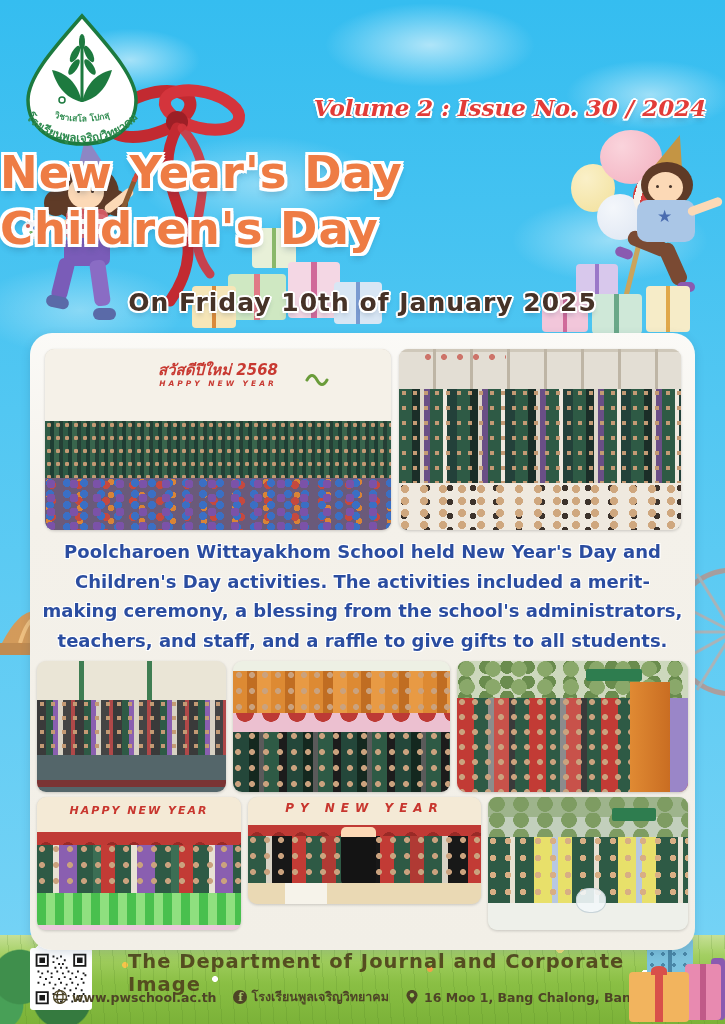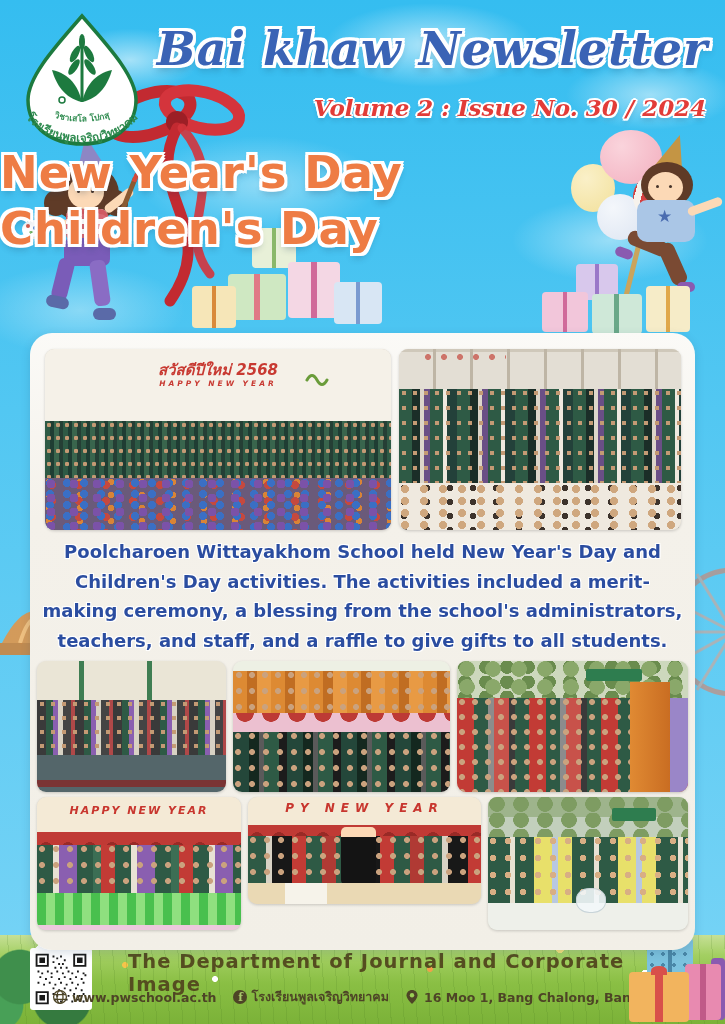--- a/index.html
+++ b/index.html
@@ -243,21 +243,20 @@
       <path id="nameArc" d="M10,102 C34,142 106,142 130,102"></path>
     </defs>
     <text font-size="8.5" font-weight="bold" fill="#2e8b4f">
       <textPath href="#mottoArc" startOffset="50%" text-anchor="middle">วิชาเสโล โปกสุ</textPath>
     </text>
     <text font-size="11.5" font-weight="bold" fill="#2e8b4f">
       <textPath href="#nameArc" startOffset="50%" text-anchor="middle">โรงเรียนพูลเจริญวิทยาคม</textPath>
     </text>
   </svg>
 
-  <div class="title owT">Bai khaw Newsletter</div>
   <div class="issue ow">Volume 2 : Issue No. 30 / 2024</div>
 
   <svg class="ribbon" width="190" height="235" viewBox="0 0 190 235">
     <ellipse cx="68" cy="38" rx="42" ry="20" fill="none" stroke="#c22a31" stroke-width="12" transform="rotate(-18 68 38)"></ellipse>
     <ellipse cx="120" cy="34" rx="38" ry="18" fill="none" stroke="#d4343c" stroke-width="12" transform="rotate(14 120 34)"></ellipse>
     <circle cx="95" cy="46" r="11" fill="#9c1f26"></circle>
     <path d="M95,52 C60,120 140,150 88,225" fill="none" stroke="#c22a31" stroke-width="11" stroke-linecap="round"></path>
     <path d="M100,52 C150,110 90,150 128,198" fill="none" stroke="#d4343c" stroke-width="9" stroke-linecap="round" opacity=".9"></path>
   </svg>
 
@@ -304,20 +303,21 @@
   </div>
   <div class="gstack-r">
     <div class="gift" style="left:34px;top:0;width:42px;height:36px;background:linear-gradient(90deg,#d8c8ec 0 45%,#9a78c8 45% 55%,#d8c8ec 55%);"></div>
     <div class="gift" style="left:0;top:28px;width:46px;height:40px;background:linear-gradient(90deg,#f2c6da 0 45%,#d06a9a 45% 55%,#f2c6da 55%);"></div>
     <div class="gift" style="left:50px;top:30px;width:50px;height:40px;background:linear-gradient(90deg,#cfe8d8 0 45%,#6aa888 45% 55%,#cfe8d8 55%);"></div>
     <div class="gift" style="left:104px;top:22px;width:44px;height:46px;background:linear-gradient(90deg,#f6ecc8 0 45%,#e0a84a 45% 55%,#f6ecc8 55%);"></div>
   </div>
 
   <div class="hero1 owT">New Year's Day</div>
   <div class="hero2 owT">Children's Day</div>
+  <div class="date ow">On Friday 10th of January 2025</div>
 
   <svg class="deco-carousel" width="70" height="130" viewBox="0 0 70 130">
     <path d="M2,58 Q35,-6 68,58 Z" fill="#e8923f" opacity=".85"></path>
     <path d="M20,58 Q35,10 50,58" fill="none" stroke="#f6c98a" stroke-width="4" opacity=".8"></path>
     <rect x="0" y="58" width="70" height="12" fill="#d87a28" opacity=".8"></rect>
     <rect x="31" y="70" width="7" height="60" fill="#e8a860" opacity=".65"></rect>
   </svg>
   <svg class="deco-ferris" width="120" height="160" viewBox="0 0 120 160">
     <g opacity=".55">
       <circle cx="100" cy="80" r="62" fill="none" stroke="#e47a5a" stroke-width="5"></circle>

